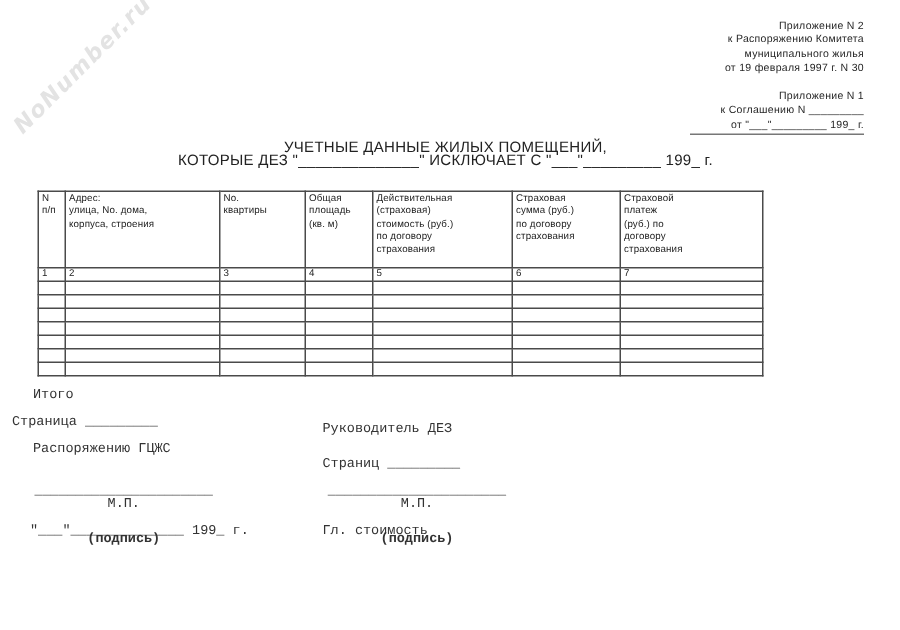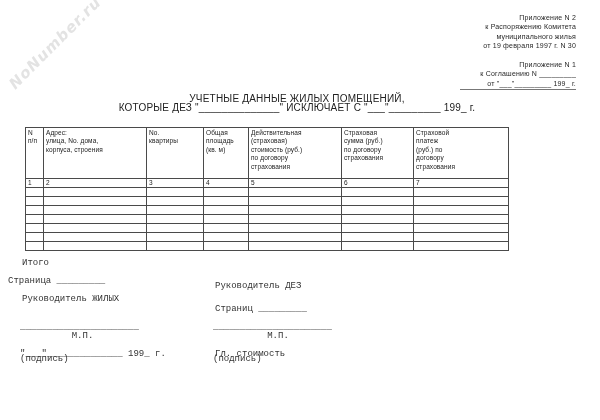--- a/index.html
+++ b/index.html
@@ -27,21 +27,21 @@
   table.records th, table.records td {
     border:1px solid #4a4a4a; vertical-align:top;
     font-weight:normal; text-align:left;
     font-size:6.5px; line-height:8.4px; letter-spacing:0.1px;
     padding:1px 2px; overflow:hidden; white-space:pre-line; color:#222;
   }
   tr.header-row th { height:51px; }
   tr.number-row td { height:9px; padding:0 2px; line-height:8px; }
   tr.empty-row td { height:9px; padding:0 2px; }
   .footer-item { position:absolute; font-family:"Liberation Mono", monospace; font-size:9px; color:#333; white-space:pre; letter-spacing:0; }
-  .sig-block { text-align:left; }
+  .sig-block { text-align:center;font-weight:bold; }
   .sig-line { line-height:9px; }
   .sig-caption { margin-top:2px; font-family:"Liberation Mono", monospace; font-size:9px; color:#333; }
 </style>
 </head>
 <body>
 
 <div class="page">
 
   <div class="watermark">NoNumber.ru</div>
 
@@ -171,21 +171,21 @@
           <td></td>
           <td></td>
           <td></td>
         </tr>
     </tbody>
   </table>
 
   <div class="footer-item" style="left:22px; top:258px;">Итого</div>
 
   <div class="footer-item" style="left:8px; top:276px;">Страница _________</div>
-  <div class="footer-item" style="left:22px; top:294px;">Руководитель ЖИЛЫХ</div>
+  <div class="footer-item" style="left:22px; top:294px;">Распоряжению ГЦЖС</div>
   <div class="footer-item sig-block" style="left:20px; top:303px; width:125px;">
     <div class="sig-line">______________________</div>
     <div class="sig-caption">(подпись)</div>
   </div>
   <div class="footer-item" style="left:20px; top:331px; width:125px; text-align:center;">М.П.</div>
   <div class="footer-item" style="left:20px; top:349px;">"___"______________ 199_ г.</div>
 
   <div class="footer-item" style="left:215px; top:276px;margin-top:28px;">Страниц _________</div>
   <div class="footer-item" style="left:215px; top:281px;">Руководитель ДЕЗ</div>
   <div class="footer-item sig-block" style="left:213px; top:303px; width:130px;">

